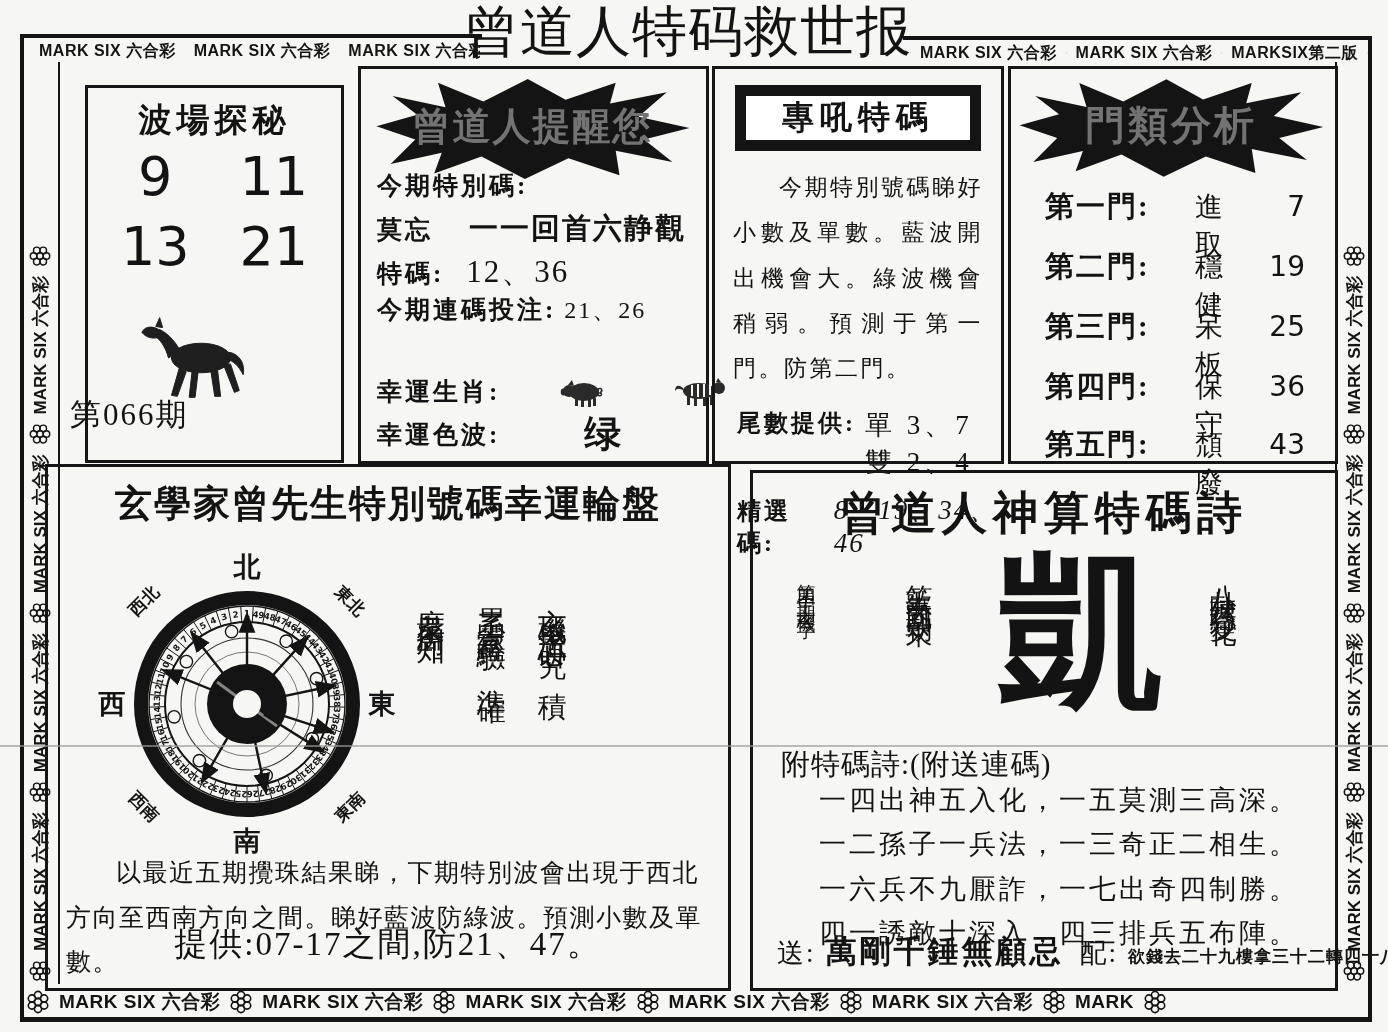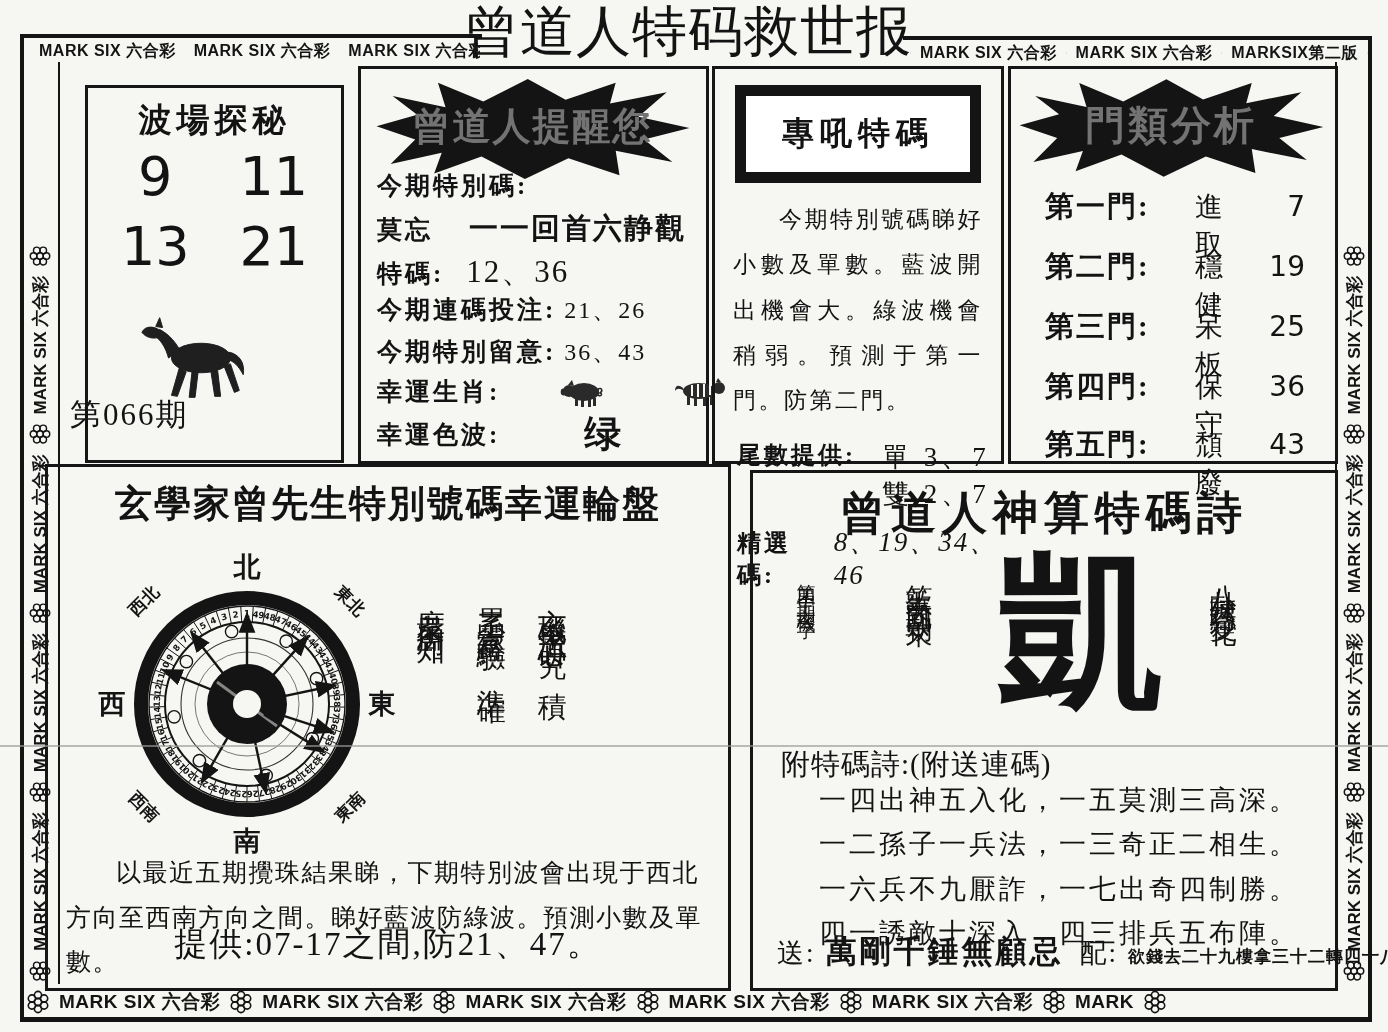--- a/index.html
+++ b/index.html
@@ -33,23 +33,23 @@
         justify-items:center;font-family:"DejaVu Sans",sans-serif;font-size:54px;line-height:1;}
   .issue{position:absolute;left:70px;top:394px;font-size:31px;letter-spacing:2px;}
 
   
   .r2{position:absolute;left:16px;right:24px;display:flex;align-items:baseline;white-space:nowrap;}
   .lab{font-weight:bold;font-size:25px;letter-spacing:3px;}
   .val{font-size:24px;font-weight:bold;letter-spacing:2px;}
 
   
   .b3-head{margin:16px auto 0;width:224px;border:11px solid #141414;text-align:center;
-           font-size:32px;font-weight:bold;letter-spacing:6px;padding:16px 0;background:#fff;}
+           font-size:32px;font-weight:bold;letter-spacing:6px;padding:0 0;background:#fff;}
   .b3-body{margin:14px 18px 0;font-size:23px;line-height:1.97;text-align:justify;letter-spacing:2.5px;text-indent:2em;}
-  .b3-tails{display:flex;margin:16px 0 0 22px;align-items:flex-start;gap:26px;}
+  .b3-tails{display:flex;margin:16px 0 0 22px;align-items:flex-start;gap:9px;}
   .b3-tails .lab{font-size:24px;}
   .tailvals{font-size:27px;line-height:1.35;letter-spacing:4px;}
   .b3-select{display:flex;margin:12px 0 0 22px;align-items:baseline;gap:18px;}
   .b3-select .val{font-weight:normal;font-size:27px;font-style:italic;}
 
   
   .door-row{position:absolute;left:34px;right:30px;display:flex;align-items:baseline;}
   .door-label{font-weight:bold;font-size:29px;letter-spacing:2px;width:150px;}
   .door-trait{font-size:28px;letter-spacing:9px;flex:1;}
   .door-num{font-size:30px;width:56px;text-align:right;font-family:"DejaVu Sans",sans-serif;font-size:28px;}
@@ -385,24 +385,20 @@
       <span class="lab">莫忘</span>
       <span class="val" style="margin-left:36px;font-size:29px;">一一回首六静觀</span>
     </div>
     <div class="r2" style="top:182px;">
       <span class="lab">特碼:</span>
       <span class="val" style="margin-left:22px;font-weight:normal;font-size:31px;">12、36</span>
     </div>
     <div class="r2" style="top:224px;">
       <span class="lab">今期連碼投注:</span>
       <span class="val" style="margin-left:8px;font-weight:normal;">21、26</span>
-    </div>
-    <div class="r2" style="top:266px;">
-      <span class="lab">今期特別留意:</span>
-      <span class="val" style="margin-left:8px;font-weight:normal;">36、43</span>
     </div>
     <div class="r2" style="top:306px;align-items:center;">
       <span class="lab">幸運生肖:</span>
       <span class="zodiac-row-icons">
         <svg width="44" height="30" viewBox="0 0 44 30">
           <g fill="#2a2a2a">
             <ellipse cx="24" cy="15" rx="15" ry="9"></ellipse>
             <circle cx="9" cy="14" r="6"></circle>
             <ellipse cx="3.5" cy="15" rx="2.8" ry="3.4"></ellipse>
             <path d="M8,8 L12,3 L14,9 Z"></path>
@@ -439,21 +435,21 @@
     </div>
   </div>
 
   <div class="box" style="left:712px;top:66px;width:286px;height:392px;">
     <div class="b3-head">專吼特碼</div>
     <div class="b3-body">今期特別號碼睇好小數及單數。藍波開出機會大。綠波機會稍弱。預測于第一門。防第二門。</div>
     <div class="b3-tails">
       <span class="lab">尾數提供:</span>
       <span class="tailvals">
         <div>單  3、7</div>
-        <div>雙  2、7</div>
+        <div>雙  2、4</div>
       </span>
     </div>
     <div class="b3-select">
       <span class="lab" style="font-size:24px;">精選碼:</span>
       <span class="val">8、19、34、46</span>
     </div>
   </div>
 
   <div class="box" style="left:1008px;top:66px;width:324px;height:392px;">
     <div class="burst" style="left:4px;top:6px;width:312px;height:106px;">

